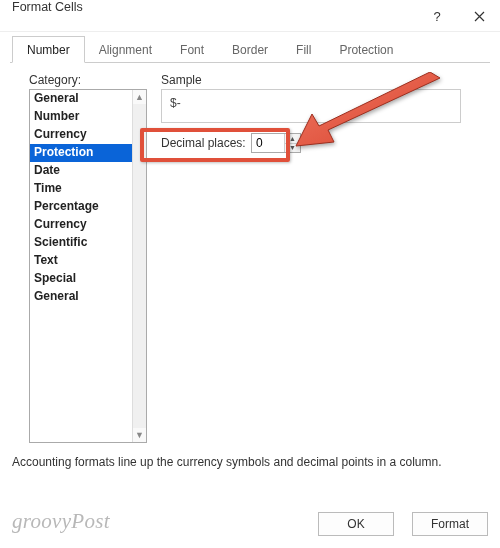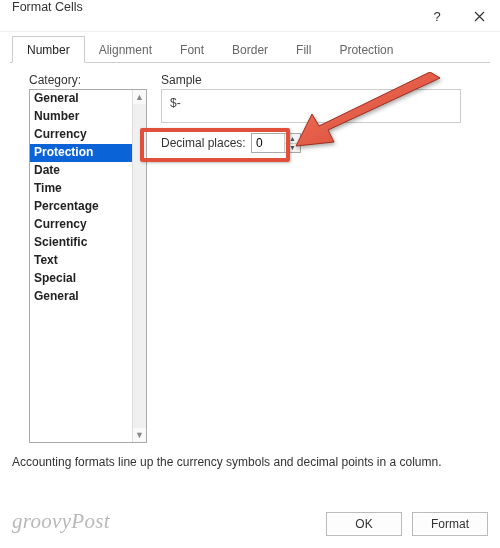--- a/index.html
+++ b/index.html
@@ -163,21 +163,21 @@
     left: 12px; right: 12px;
     top: 455px;
     color: #333;
     font-size: 12px;
   }
   .btnbar {
     position: absolute;
     right: 12px;
     bottom: 12px;
     display: flex;
-    gap: 10px;
+    gap: 18px;
   }
   .btn {
     min-width: 76px;
     height: 24px;
     border: 1px solid #bbb;
     background: #fdfdfd;
     display: flex; align-items: center; justify-content: center;
     font-size: 12px;
     color: #333;
   }

